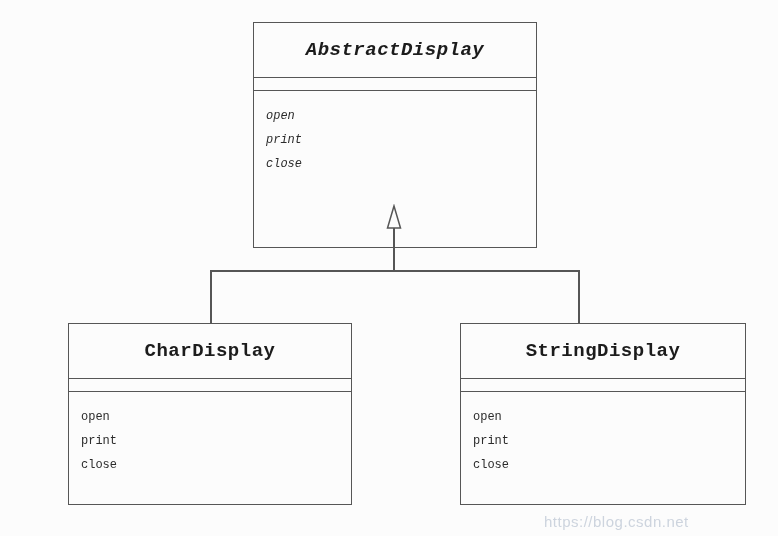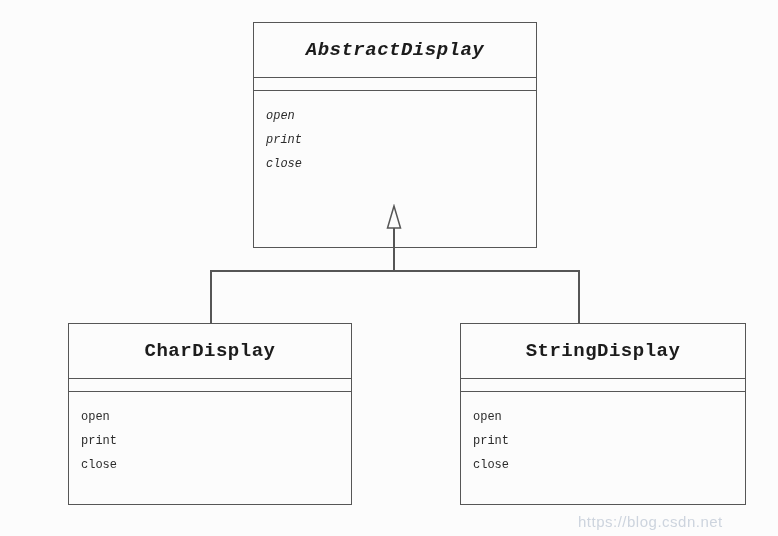--- a/index.html
+++ b/index.html
@@ -81,21 +81,20 @@
   .wm-url {
     position: absolute;
     left: 544px;
     top: 513px;
     font-family: "Liberation Sans", "DejaVu Sans", sans-serif;
     font-size: 15px;
     letter-spacing: 0.5px;
     color: #cdd4de;
     z-index: 1;
     white-space: nowrap;
-    margin-left: 34px;
   }
 </style>
 </head>
 <body>
 
 <div class="canvas">
 
   <div class="uml-class" style="left:253px; top:22px; width:284px; height:226px;">
     <div class="uml-title bold-italic">AbstractDisplay</div>
     <div class="uml-attrs"></div>

